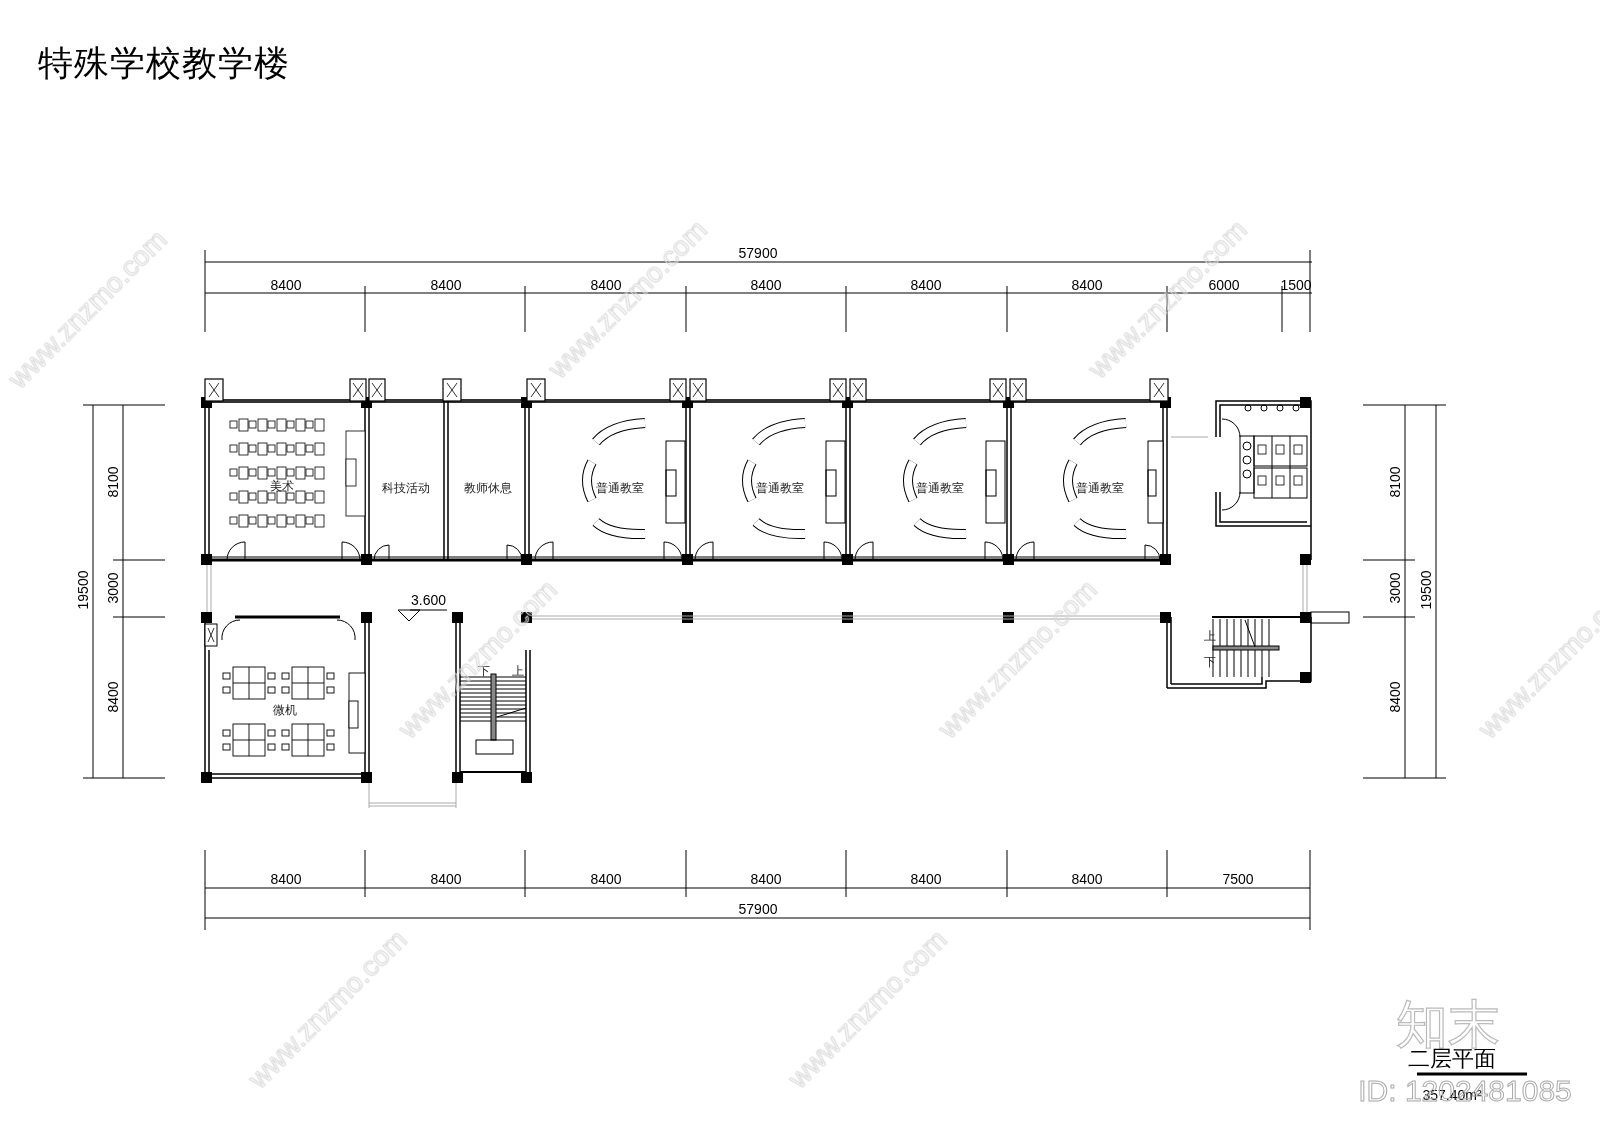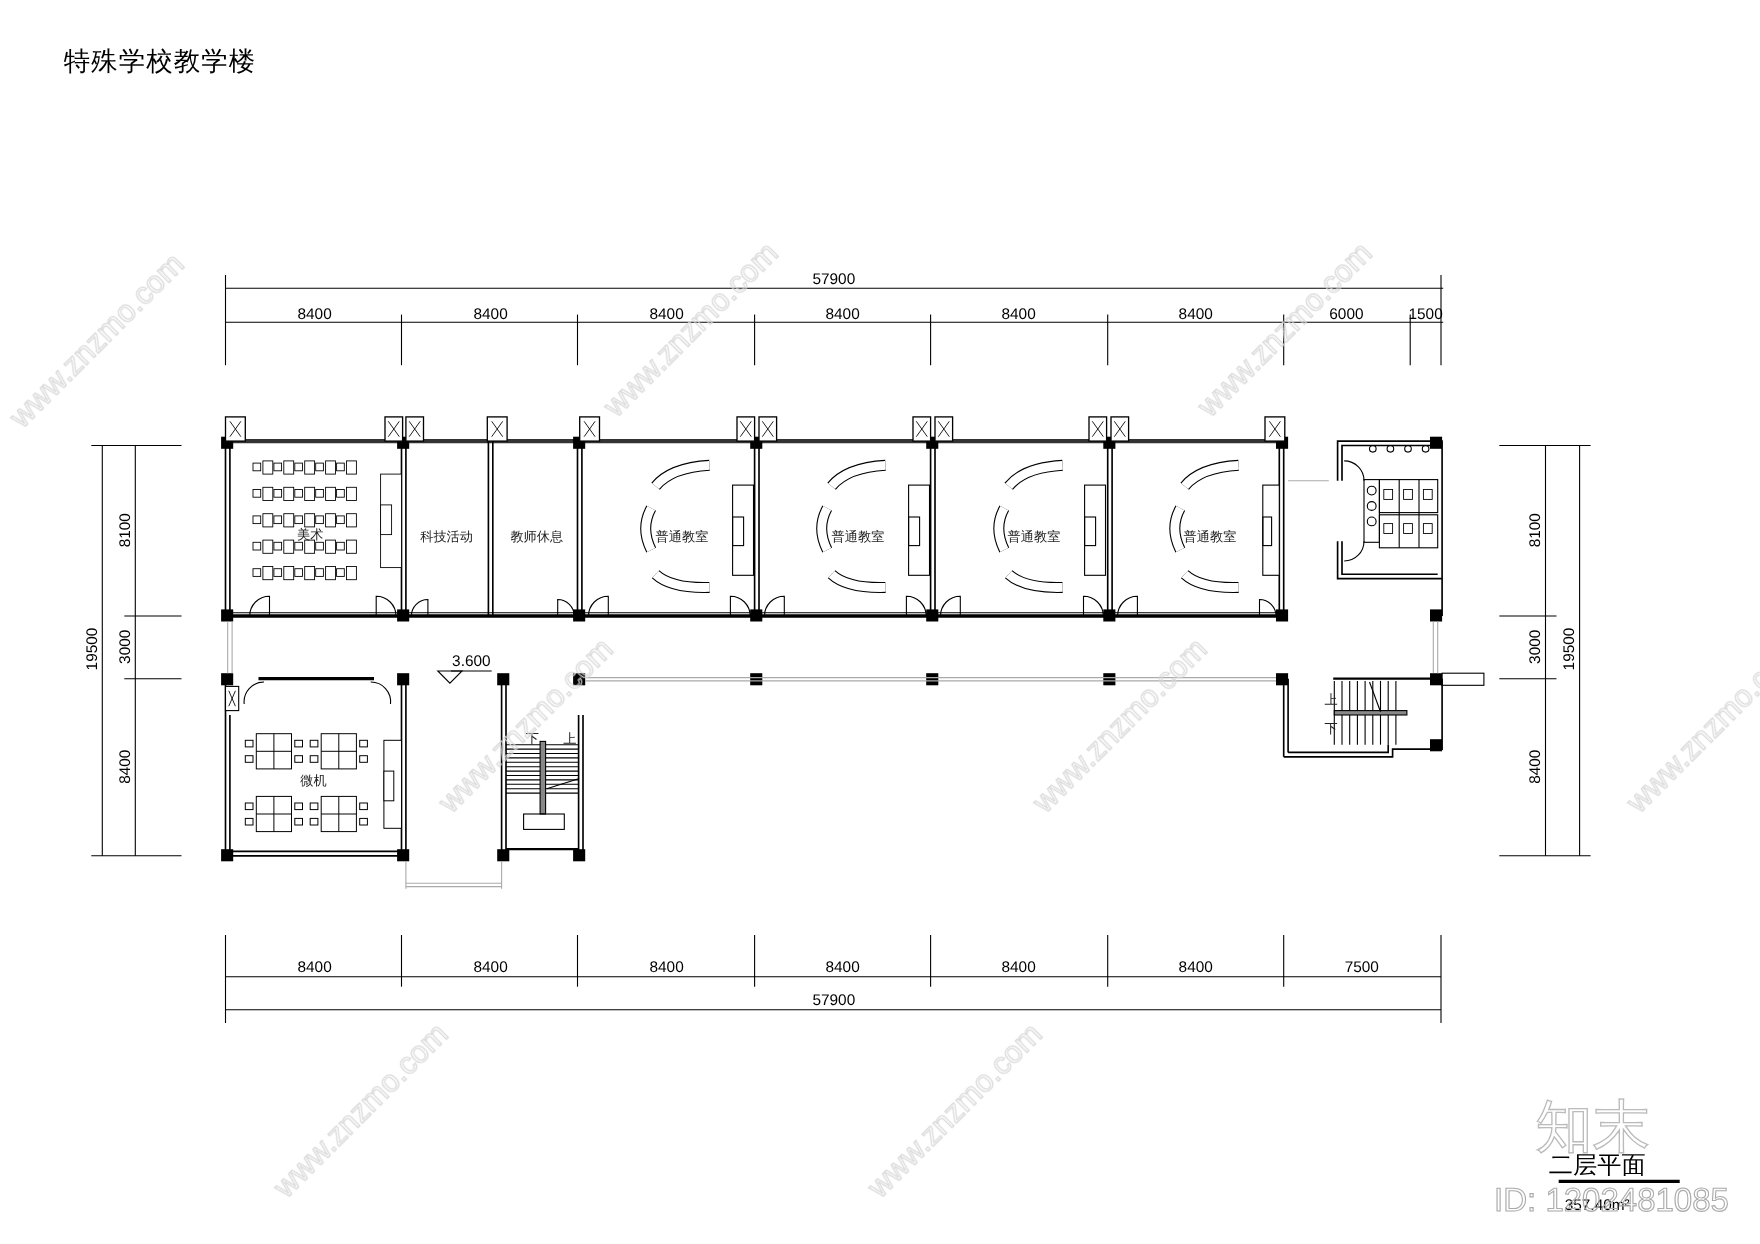--- a/index.html
+++ b/index.html
@@ -1,17 +1,17 @@
 <!DOCTYPE html>
 <html><head>
 <meta charset="utf-8">
 <style>
   html, body { margin:0; padding:0; background:#ffffff; }
   body { width:1600px; height:1131px; position:relative; overflow:hidden; font-family:"DejaVu Sans", sans-serif; }
-  .title { position:absolute; left:38px; top:40px; font-size:24px; color:#000; letter-spacing:1px; font-family:"DejaVu Sans", sans-serif;margin-left:20px; }
+  .title { position:absolute; left:38px; top:40px; font-size:35px; color:#000; letter-spacing:1px; font-family:"DejaVu Sans", sans-serif; }
   svg { position:absolute; left:0; top:0; }
   .dim { font-family:"Liberation Sans", sans-serif; font-size:14px; fill:#000; }
   .room { font-family:"DejaVu Serif", serif; font-size:12px; fill:#222; }
   .wm { font-family:"Liberation Sans", sans-serif; font-size:28px; fill:none; stroke:#d8d8d8; stroke-width:1.2; }
   .plan-title { font-family:"DejaVu Sans", sans-serif; font-size:22px; fill:#000; }
   .area { font-family:"Liberation Sans", sans-serif; font-size:14px; fill:#000; }
   .wm-id { font-family:"Liberation Sans", sans-serif; font-size:30px; fill:none; stroke:#aaa; stroke-width:1; }
 </style>
 </head>
 <body>

